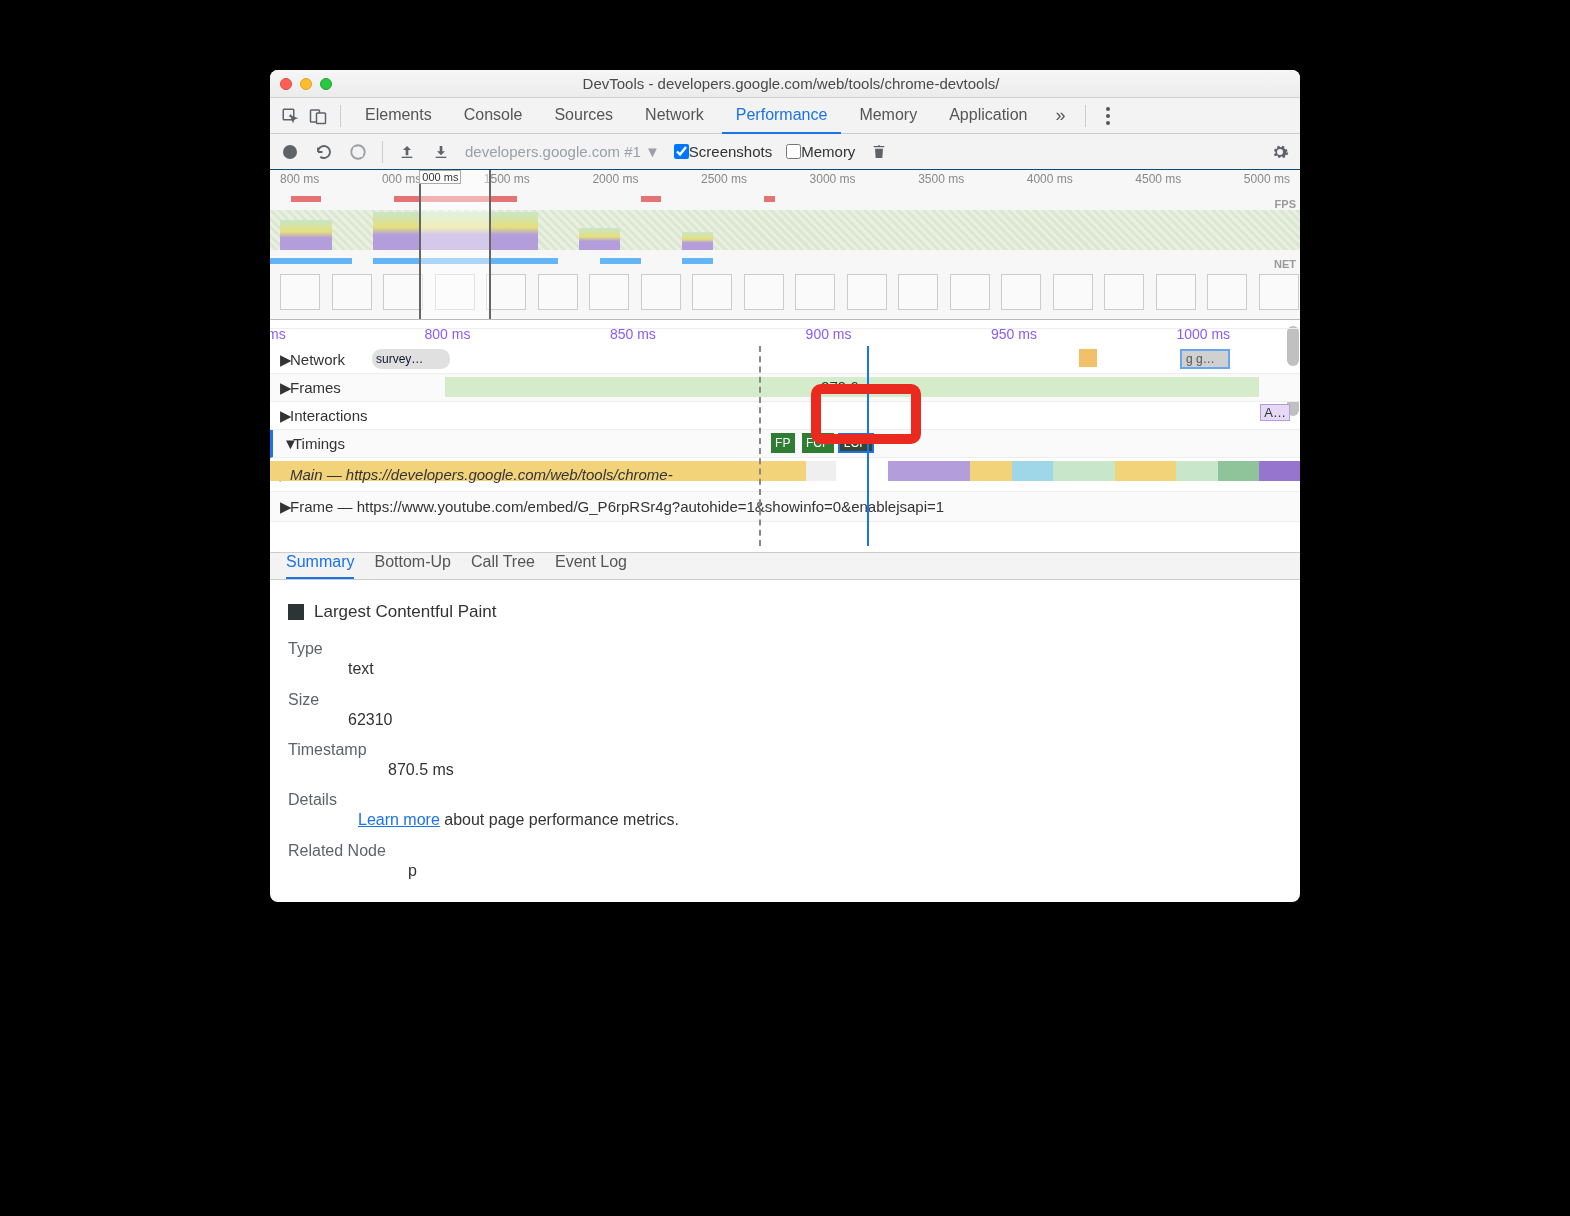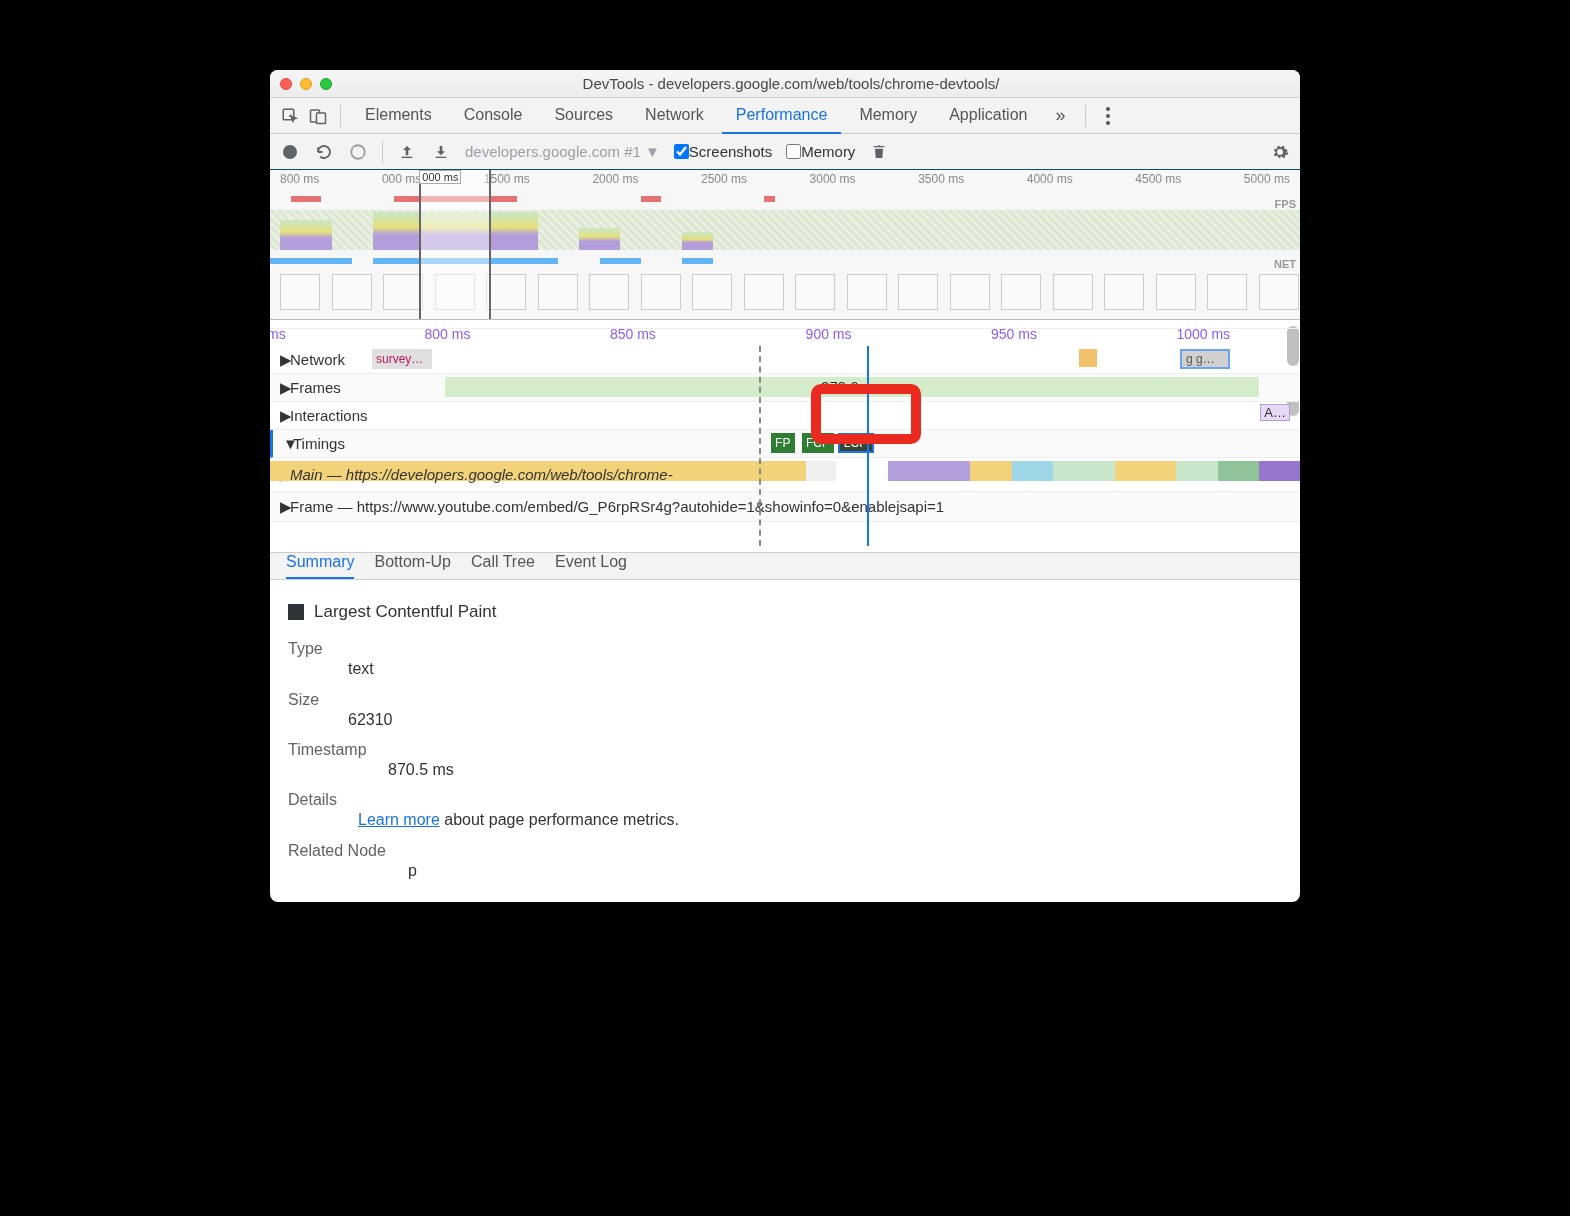--- a/index.html
+++ b/index.html
@@ -300,21 +300,21 @@
 
     <div style="height:26px;"></div>
 
     <div class="dashed-line" style="top:26px;height:200px;"></div>
     <div class="solid-line" style="top:26px;height:200px;"></div>
     <div class="red-box"></div>
 
     <div class="track">
       <span class="arrow">▶</span>
       <span class="label">Network</span>
-      <div class="blk" style="left:102px;background:#e0e0e0;color:#be185d;width:60px;">survey…</div>
+      <div class="blk" style="left:102px;background:#e0e0e0;color:#0f172a;width:78px;border-radius:9px;">survey…</div>
       <div class="net-mark" style="left:78.5%;width:18px;"></div>
       <div class="blk" style="right:70px;background:#d0d0d0;color:#555;width:50px;border:2px solid #6aa6f0;">g g…</div>
     </div>
 
     <div class="track stripe">
       <span class="arrow">▶</span>
       <span class="label">Frames</span>
       <div class="frames-bar">279.6 ms</div>
     </div>
 

